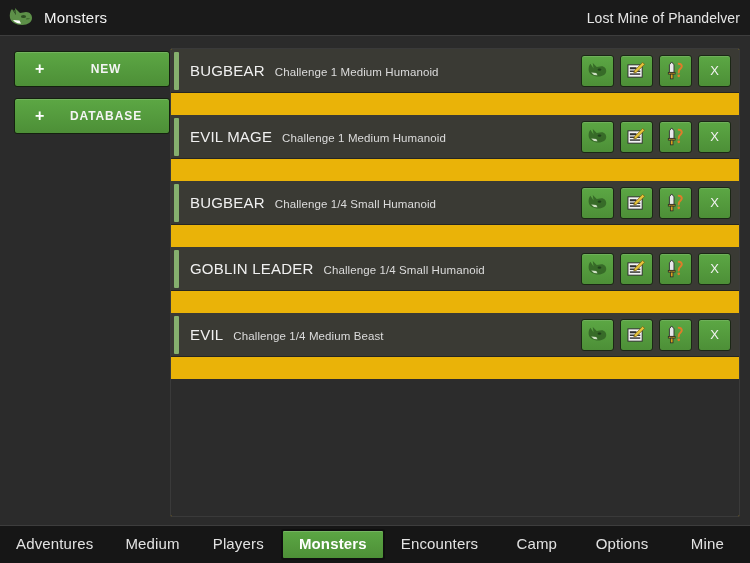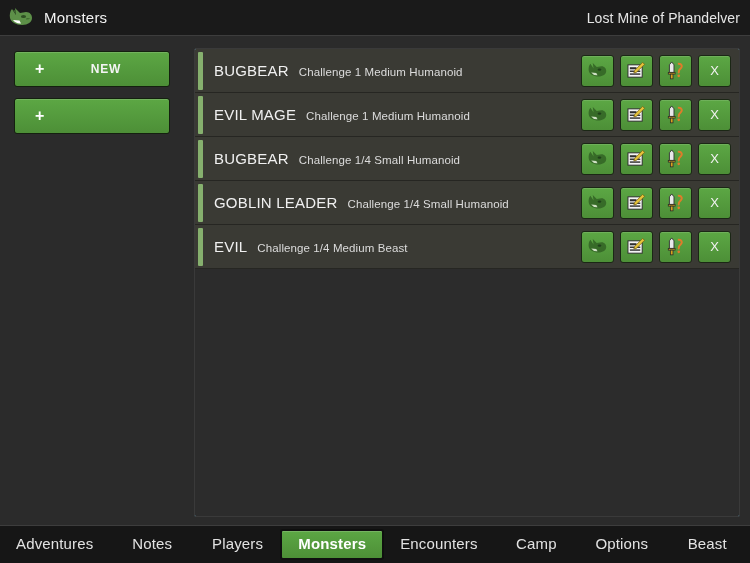--- a/index.html
+++ b/index.html
@@ -104,27 +104,28 @@
   .side-btn .side-label {
     width: 100%;
     text-align: center;
     padding-left: 28px;
     color: #f4f4f4;
   }
 
   
   .list-panel {
     flex: 1 1 auto;
-    margin-left: 24px;
-    background: #7dd3fc;
+    margin-left: 0;
+    background: #eab308;
     border: 1px solid #3a3a3a;
     border-radius: 2px;
     overflow: hidden;
     display: flex;
     flex-direction: column;
+    gap: 22px;
   }
 
   .mrow {
     height: 44px;
     min-height: 44px;
     display: flex;
     align-items: center;
     background: #3a3a34;
     border-bottom: 1px solid #262622;
     position: relative;
@@ -244,20 +245,21 @@
 
   <div class="body-area">
 
     <div class="sidebar">
       <div class="side-btn">
         <span class="plus">+</span>
         <span class="side-label">NEW</span>
       </div>
       <div class="side-btn">
         <span class="plus">+</span>
+        <span class="side-label">DATABASE</span>
       </div>
     </div>
 
     <div class="list-panel">
 
       <div class="mrow">
         <div class="accent"></div>
         <div class="names">
           <span class="mname">BUGBEAR</span>
           <span class="mmeta">Challenge 1 Medium Humanoid</span>
@@ -438,35 +440,35 @@
 
       <div class="list-filler"></div>
     </div>
   </div>
 
   <div class="bottom-nav">
     <div class="nav-item">
       <span class="nav-pill">Adventures</span>
     </div>
     <div class="nav-item">
-      <span class="nav-pill">Notes</span>
+      <span class="nav-pill">Medium</span>
     </div>
     <div class="nav-item">
       <span class="nav-pill">Players</span>
     </div>
     <div class="nav-item active">
       <span class="nav-pill">Monsters</span>
     </div>
     <div class="nav-item">
       <span class="nav-pill">Encounters</span>
     </div>
     <div class="nav-item">
       <span class="nav-pill">Camp</span>
     </div>
     <div class="nav-item">
       <span class="nav-pill">Options</span>
     </div>
     <div class="nav-item">
-      <span class="nav-pill">Beast</span>
+      <span class="nav-pill">Mine</span>
     </div>
   </div>
 
 </div>
 
 </body></html>

